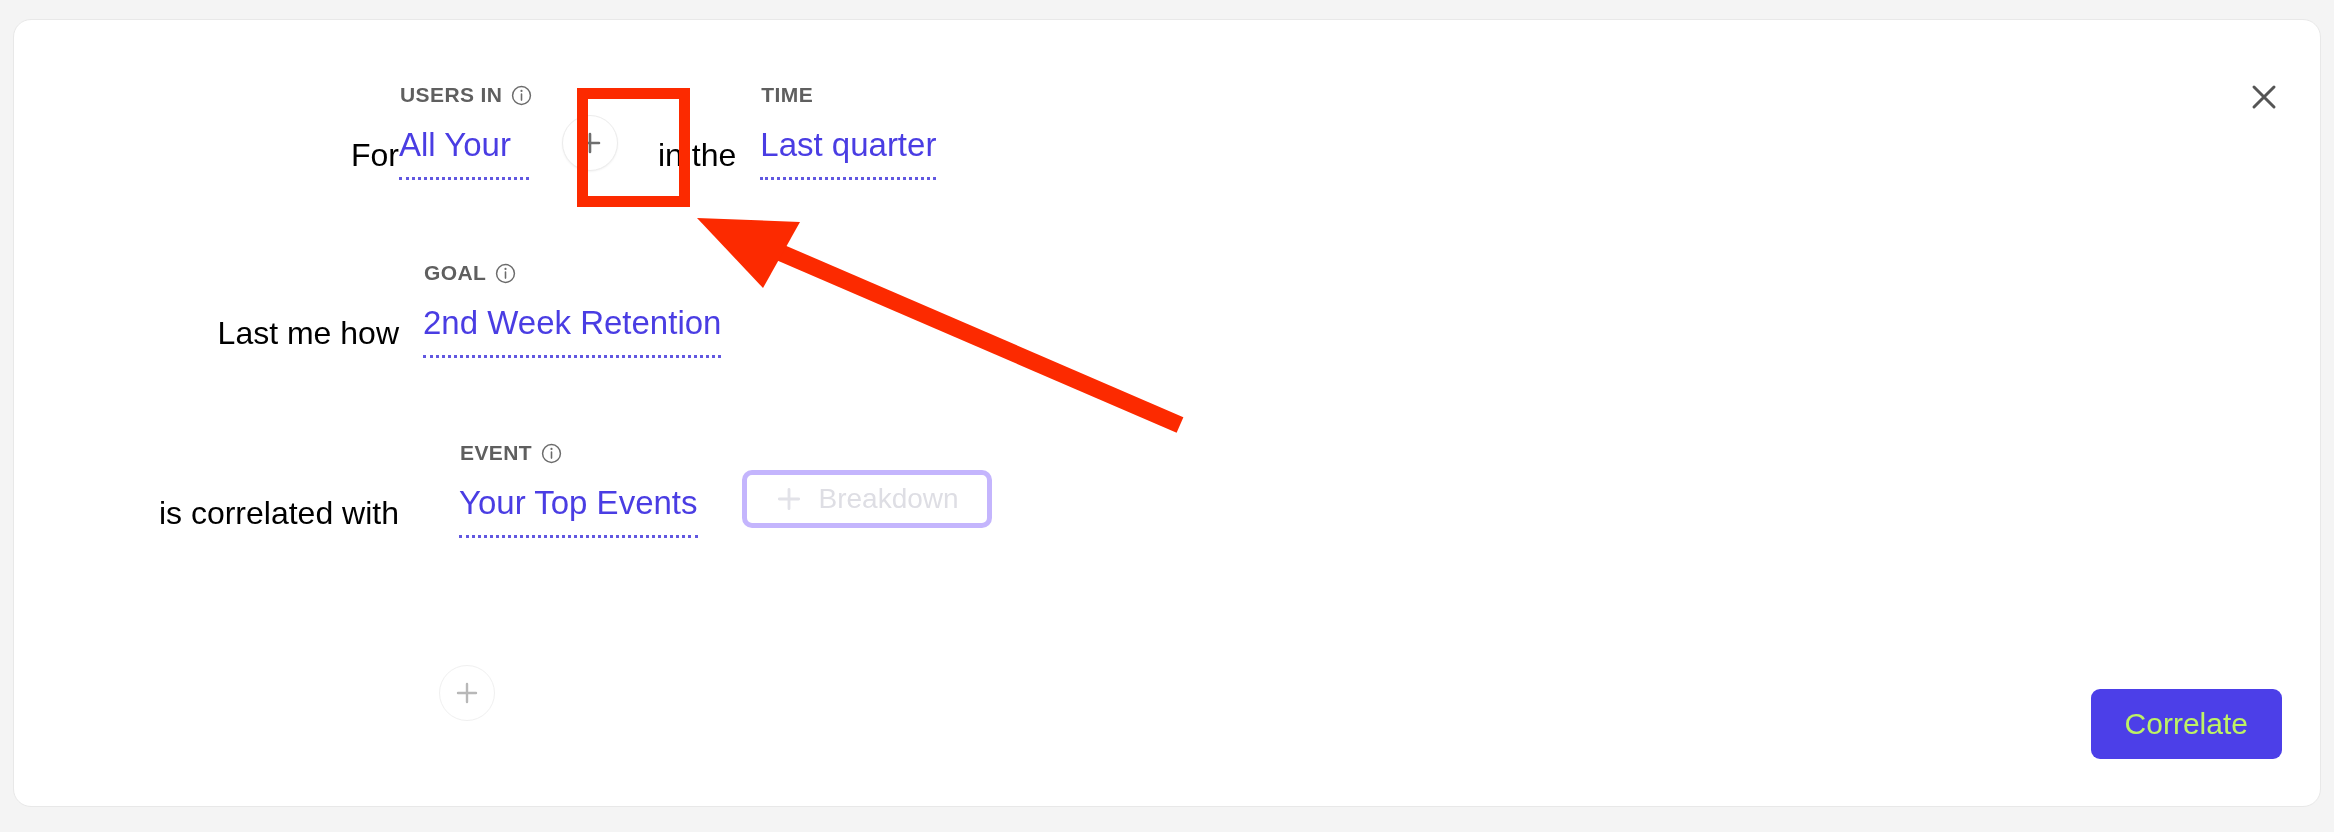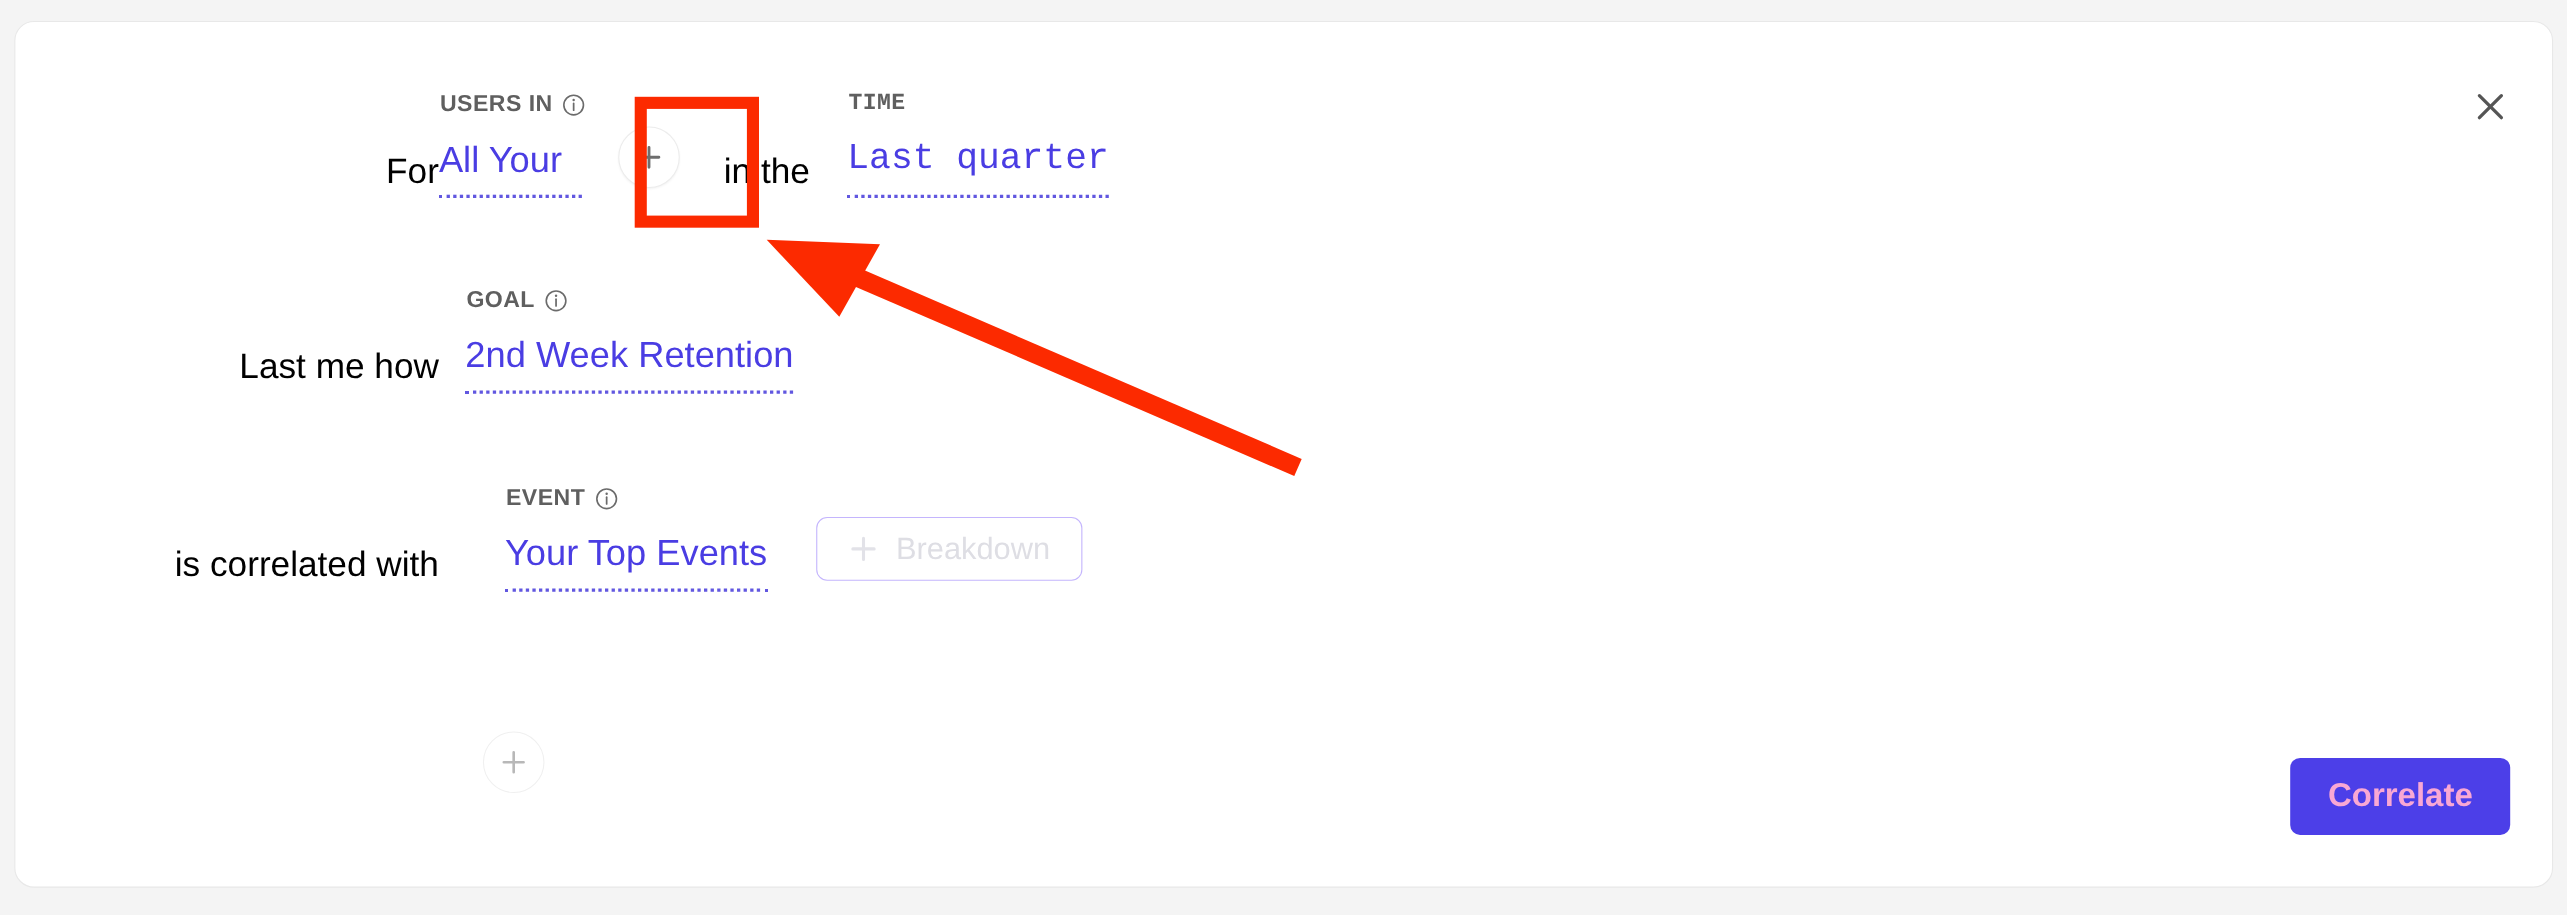--- a/index.html
+++ b/index.html
@@ -118,46 +118,45 @@
 
   .round-plus.faint { border-color: #f0f0f0; box-shadow: none; }
 
   
   .breakdown-btn {
     display: inline-flex;
     align-items: center;
     gap: 16px;
     height: 58px;
     padding: 0 28px;
-    border: 1px solid #c4b5fd;
+    border: 5px solid #c4b5fd;
     border-radius: 10px;
     background: #fff;
     color: #dedee4;
     font-size: 28px;
     cursor: pointer;
     box-sizing: border-box;
     white-space: nowrap;
   }
   .breakdown-btn .bd-plus { font-size: 34px; line-height: 0; color:#e2e2e8; font-weight: 400;}
 
   
   .correlate-btn {
     position: absolute;
     right: 38px;
     bottom: 47px;
     background: #4c3fe8;
-    color: #f9a8d4;
+    color: #bef264;
     border: none;
     border-radius: 9px;
     font-size: 30px;
     font-family: "Liberation Sans", sans-serif;
     padding: 17px 34px;
     cursor: pointer;
     line-height: 36px;
-    font-weight: bold;
   }
 
   
   .anno {
     position: absolute;
     left: 0; top: 0;
     width: 2334px; height: 832px;
     pointer-events: none;
   }
   .hl-box {
@@ -207,21 +206,21 @@
           <span>
             <svg width="26" height="26" viewBox="0 0 26 26">
               <path d="M13 4 L13 22 M4 13 L22 13" stroke="#6e6e6e" stroke-width="2.6" stroke-linecap="round"></path>
             </svg>
           </span>
         </div>
       </div>
 
       <div class="prefix" style="margin-left:40px;">in the</div>
 
-      <div class="field-wrap" style="margin-left:34px;font-family:Liberation Mono, monospace;">
+      <div class="field-wrap" style="margin-left:24px;">
         <div class="field-label">
           <span>TIME</span>
         </div>
         <div class="field-value">Last quarter</div>
       </div>
     </div>
 
     <div class="qrow" style="left:0; top:338px; width:1100px;">
       <div class="prefix" style="width:385px;">Last me how</div>
 

